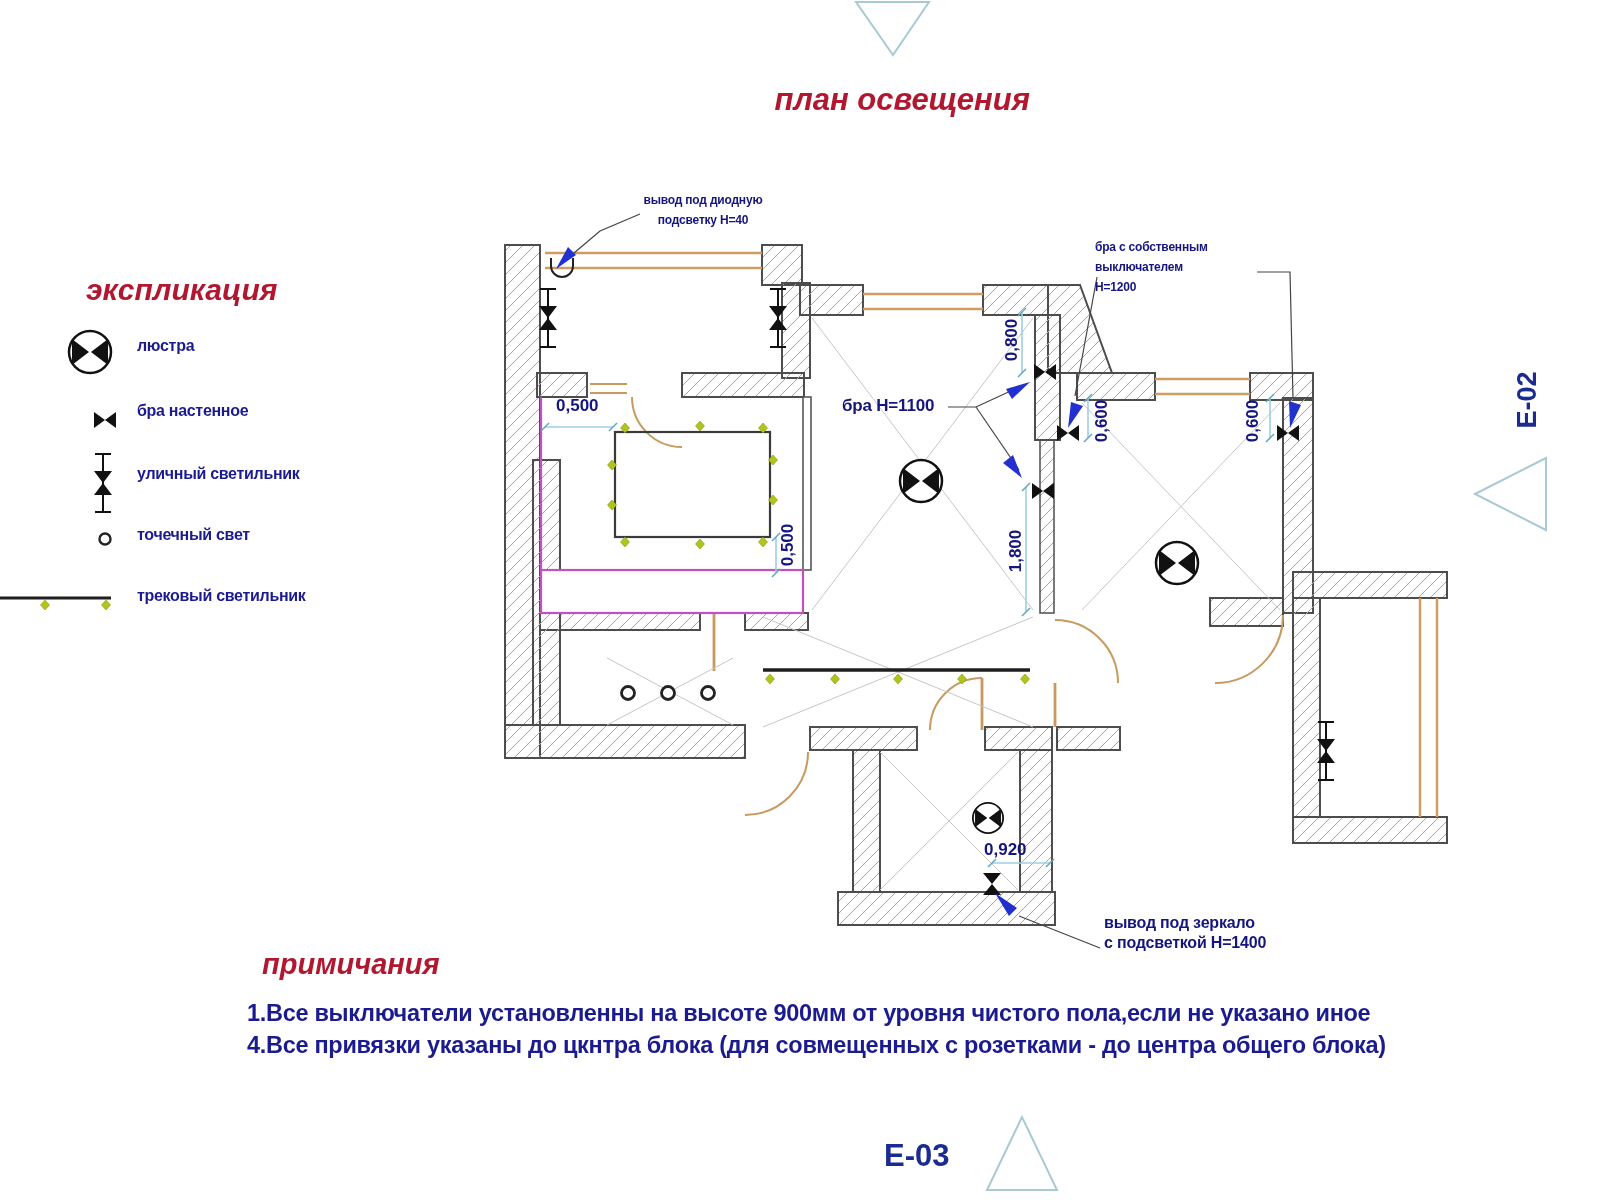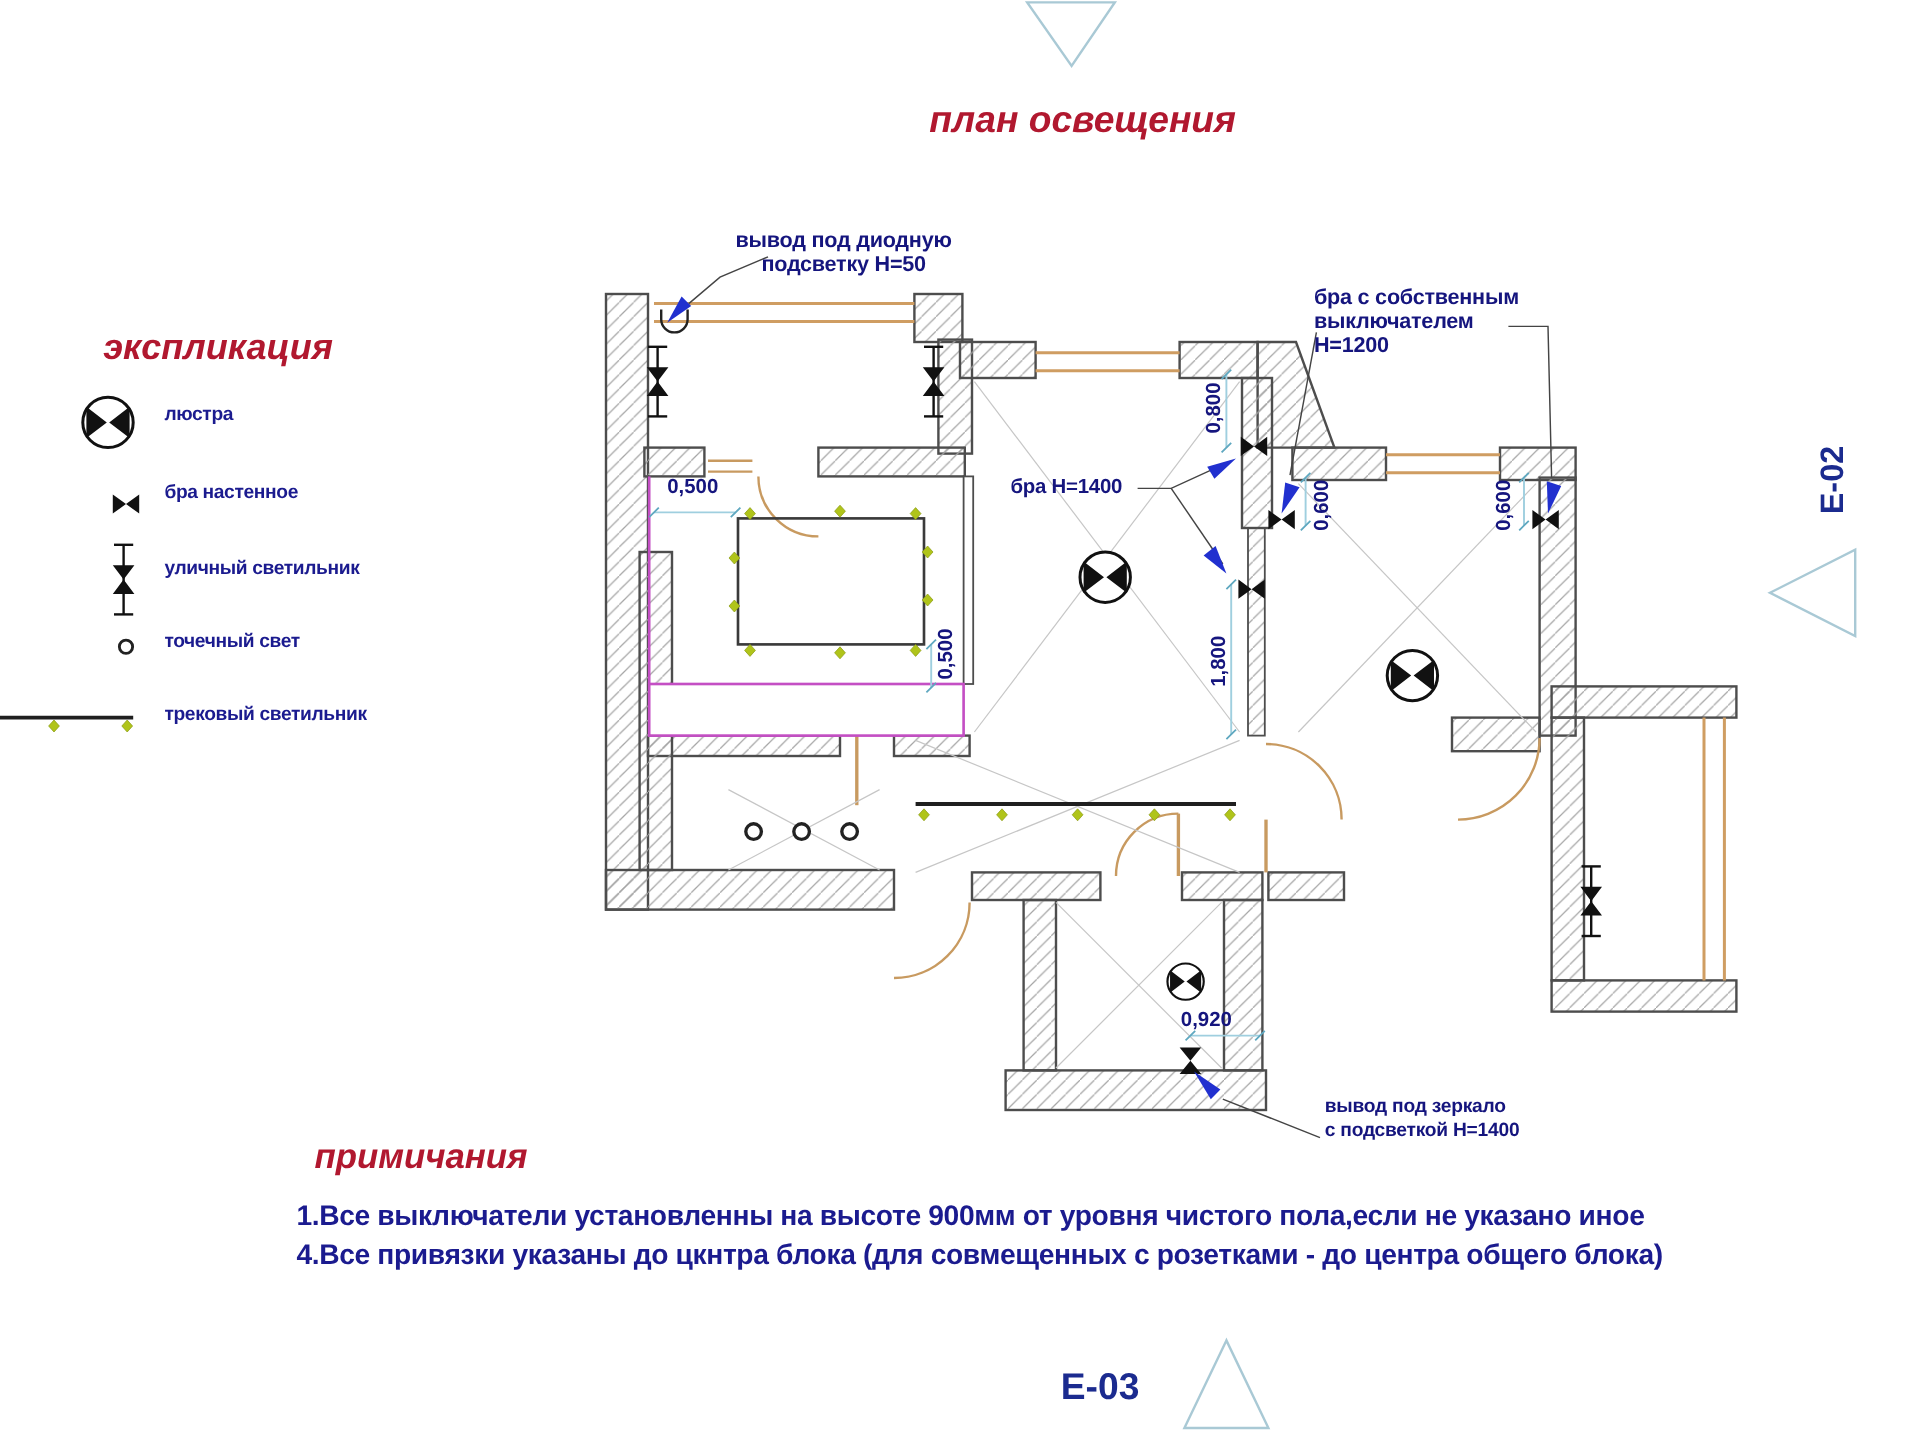--- a/index.html
+++ b/index.html
@@ -3,21 +3,21 @@
 <meta charset="utf-8">
 <style>
   html,body{margin:0;padding:0;}
   body{
     width:1600px;height:1200px;position:relative;background:#ffffff;
     font-family:"Liberation Sans", sans-serif;overflow:hidden;
   }
   .abs{position:absolute;}
   .red-head{color:#b1182f;font-weight:bold;font-style:italic;}
   .navy{color:#1b1b8f;font-weight:bold;}
-  .ann{color:#15157e;font-weight:bold;font-size:18px;line-height:20px;letter-spacing:-0.2px;}
+  .ann{color:#15157e;font-weight:bold;font-size:12px;line-height:20px;letter-spacing:-0.2px;}
   .dim{color:#15157e;font-weight:bold;font-size:17px;white-space:nowrap;}
   .dim-rot{display:flex;align-items:center;justify-content:center;transform:rotate(-90deg);}
   .legend-label{font-size:16px;letter-spacing:-0.3px;white-space:nowrap;}
   .note-line{font-size:23.5px;letter-spacing:-0.3px;white-space:nowrap;}
   .sheet{color:#1b2b8f;font-weight:bold;}
   svg{position:absolute;left:0;top:0;}
 </style>
 </head>
 <body>
 
@@ -229,28 +229,28 @@
 <div class="abs red-head" style="left:86px;top:260px;font-size:30px;margin-top:13px;">экспликация</div>
 
 <div class="abs navy legend-label" style="left:137px;top:337px;">люстра</div>
 <div class="abs navy legend-label" style="left:137px;top:402px;">бра настенное</div>
 <div class="abs navy legend-label" style="left:137px;top:465px;">уличный светильник</div>
 <div class="abs navy legend-label" style="left:137px;top:526px;">точечный свет</div>
 <div class="abs navy legend-label" style="left:137px;top:587px;">трековый светильник</div>
 
 <div class="abs ann" style="left:598px;top:190px;width:210px;text-align:center;">
   <div>вывод под диодную</div>
-  <div>подсветку Н=50</div>
+  <div>подсветку Н=40</div>
 </div>
 <div class="abs ann" style="left:1095px;top:237px;">
   <div>бра с собственным</div>
   <div>выключателем</div>
   <div>Н=1200</div>
 </div>
-<div class="abs ann" style="left:842px;top:396px;font-size:17px;">бра Н=1400</div>
+<div class="abs ann" style="left:842px;top:396px;font-size:17px;">бра Н=1100</div>
 <div class="abs ann" style="left:1104px;top:913px;font-size:16px;">
   <div>вывод под зеркало</div>
   <div>с подсветкой Н=1400</div>
 </div>
 
 <div class="abs dim" style="left:556px;top:396px;">0,500</div>
 <div class="abs dim dim-rot" style="left:760px;top:535px;width:56px;height:20px;">0,500</div>
 <div class="abs dim dim-rot" style="left:984px;top:330px;width:56px;height:20px;">0,800</div>
 <div class="abs dim dim-rot" style="left:1074px;top:411px;width:56px;height:20px;">0,600</div>
 <div class="abs dim dim-rot" style="left:1225px;top:411px;width:56px;height:20px;">0,600</div>

